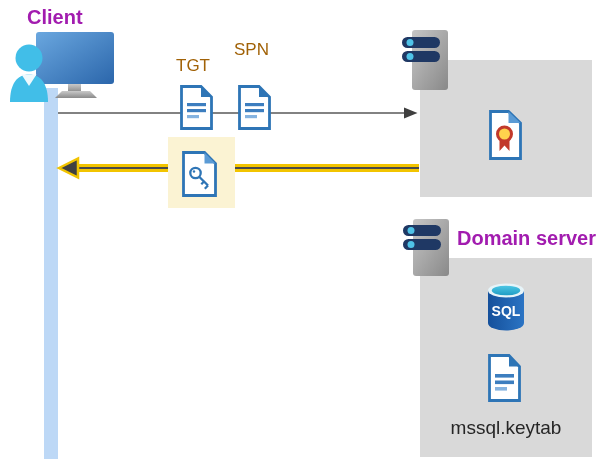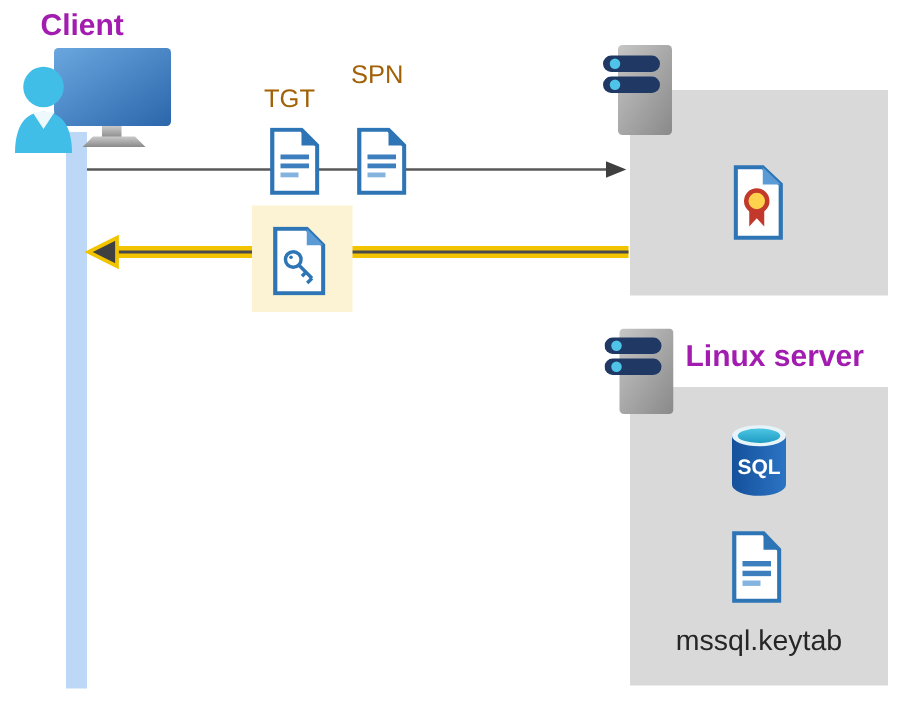--- a/index.html
+++ b/index.html
@@ -148,16 +148,16 @@
     <path d="M1.5,1.5 H21 L31.5,12.5 V46.5 H1.5 Z" fill="#ffffff" stroke="#2e75b6" stroke-width="2.8"></path>
     <polygon points="21,1.5 21,12.5 31.5,12.5" fill="#2e75b6"></polygon>
     <rect x="7" y="20" width="19" height="3.6" fill="#3d7ebf"></rect>
     <rect x="7" y="26.5" width="19" height="3.6" fill="#3d7ebf"></rect>
     <rect x="7" y="33" width="12" height="3.6" fill="#85b3e0"></rect>
   </svg>
 
   <div class="abs title client-label">Client</div>
   <div class="abs small-label tgt-label">TGT</div>
   <div class="abs small-label spn-label">SPN</div>
-  <div class="abs title linux-label">Linux server</div>
+  <div class="abs title linux-label">Domain server</div>
   <div class="abs keytab-label">mssql.keytab</div>
 
 </div>
 
 </body></html>

